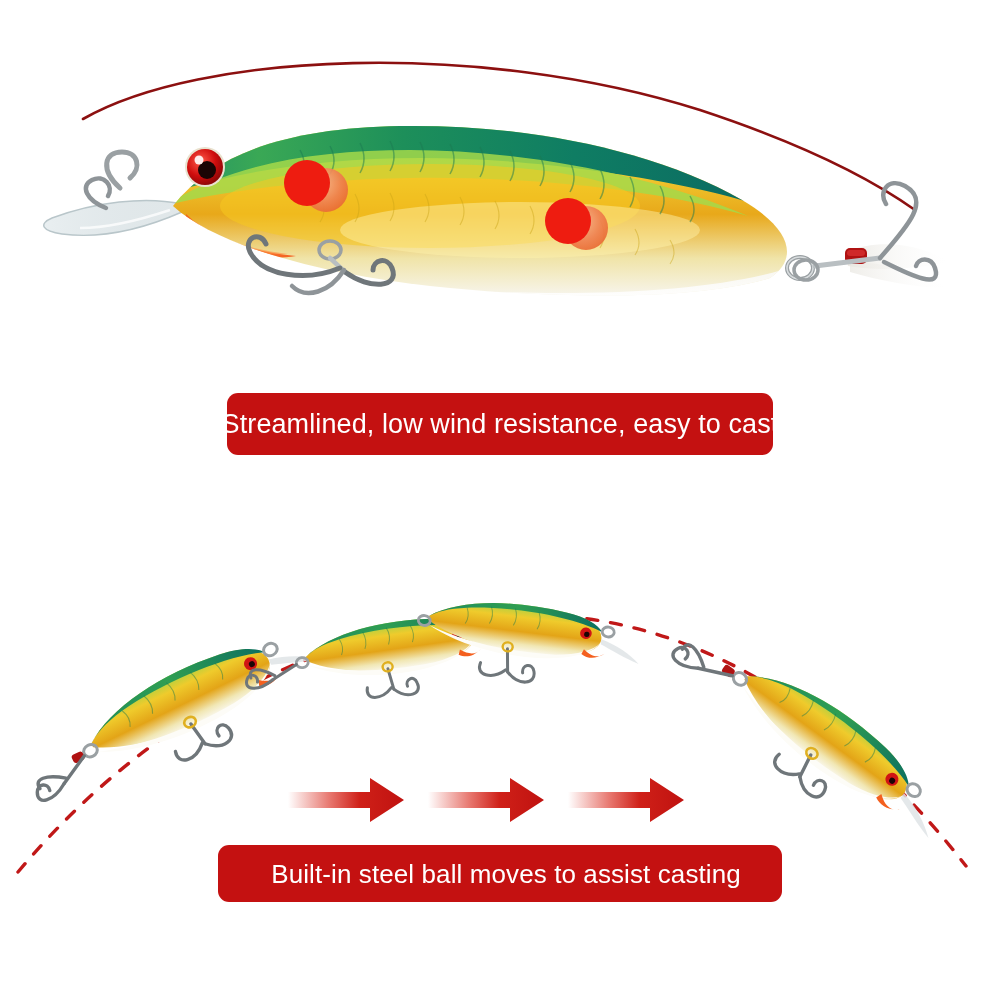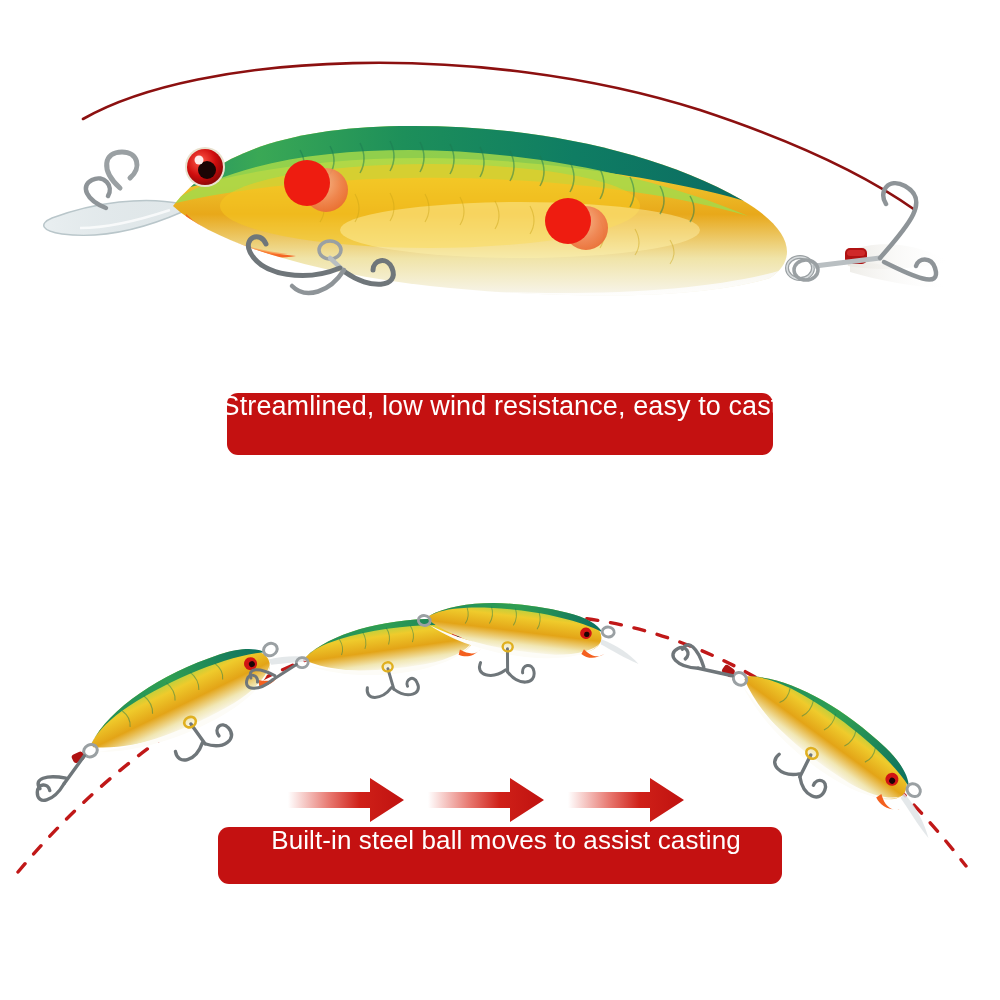--- a/index.html
+++ b/index.html
@@ -23,35 +23,35 @@
     position: absolute;
     left: 0;
     width: 1000px;
   }
   #hero-section { top: 0; height: 470px; }
   #trajectory-section { top: 520px; height: 480px; }
 
   .banner {
     position: absolute;
     display: flex;
-    align-items: flex-start;
+    align-items: center;
     justify-content: center;
     border-radius: 11px;
     box-sizing: border-box;
     color: #ffffff;
     text-align: center;
     letter-spacing: .1px;
   }
   #banner-streamlined {
     left: 227px; top: 393px;
     width: 546px; height: 62px;
     font-size: 27px;
   }
   #banner-steelball {
-    left: 218px; top: 827px;
+    left: 218px; top: 845px;
     width: 564px; height: 57px;
     font-size: 26px;
     padding-left: 12px;
   }
   .banner-label { white-space: nowrap; line-height: 1; }
 
   svg { display: block; overflow: visible; }
   .svg-layer { position: absolute; left: 0; top: 0; }
 </style>
 </head>

